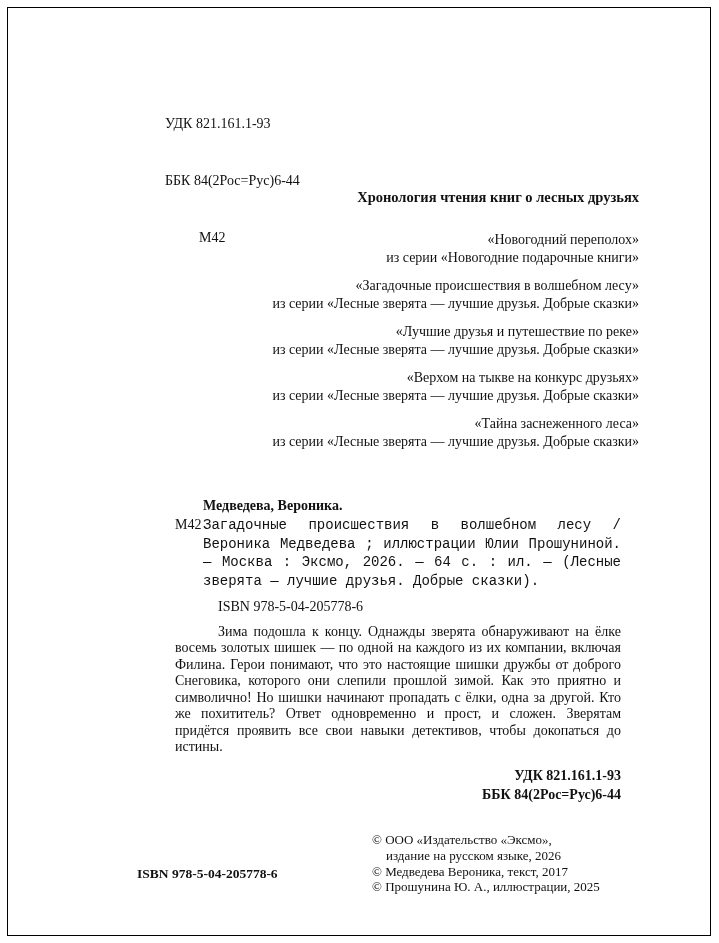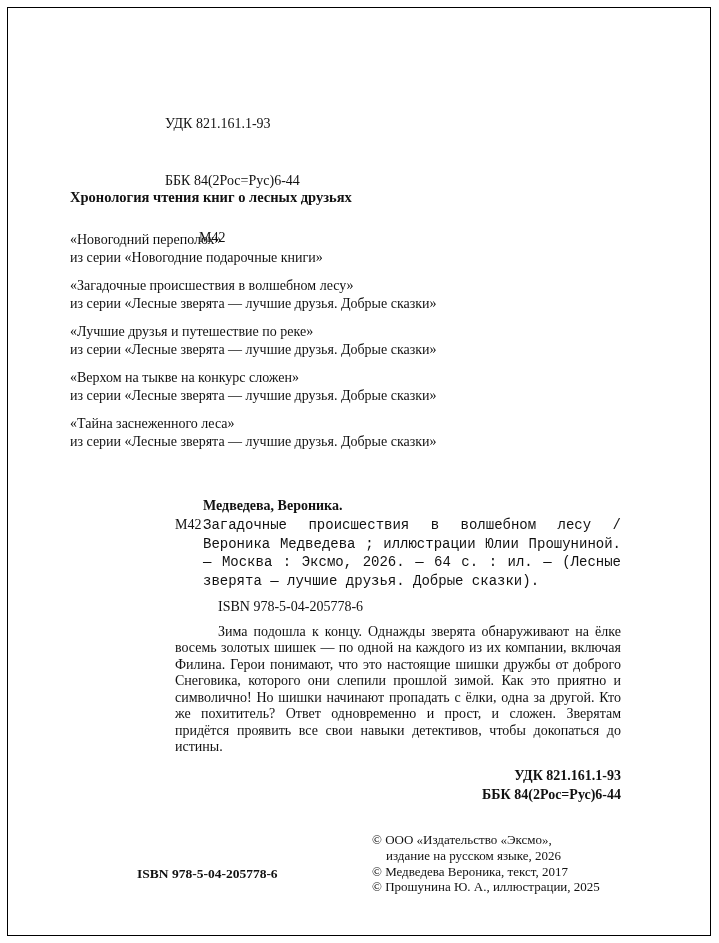--- a/index.html
+++ b/index.html
@@ -26,21 +26,21 @@
     font-size: 14px;
     line-height: 19px;
     white-space: pre;
   }
   .top-codes .m42 { padding-left: 34px; }
 
   
   .chronology {
     position: absolute;
     left: 70px; right: 80px; top: 188px;
-    text-align: left;
+    text-align: right;
     font-size: 14px;
     line-height: 18px;
   }
   .chronology .chron-title {
     font-weight: bold;
     font-size: 14.5px;
     margin-bottom: 25px;
   }
   .chron-entry { margin-bottom: 10px; }
 
@@ -122,21 +122,21 @@
   </div>
   <div class="chron-entry">
     <div>«Загадочные происшествия в волшебном лесу»</div>
     <div>из серии «Лесные зверята — лучшие друзья. Добрые сказки»</div>
   </div>
   <div class="chron-entry">
     <div>«Лучшие друзья и путешествие по реке»</div>
     <div>из серии «Лесные зверята — лучшие друзья. Добрые сказки»</div>
   </div>
   <div class="chron-entry">
-    <div>«Верхом на тыкве на конкурс сложен»</div>
+    <div>«Верхом на тыкве на конкурс друзьях»</div>
     <div>из серии «Лесные зверята — лучшие друзья. Добрые сказки»</div>
   </div>
   <div class="chron-entry">
     <div>«Тайна заснеженного леса»</div>
     <div>из серии «Лесные зверята — лучшие друзья. Добрые сказки»</div>
   </div>
 </div>
 
 <div class="catalog">
   <div class="author">Медведева, Вероника.</div>

